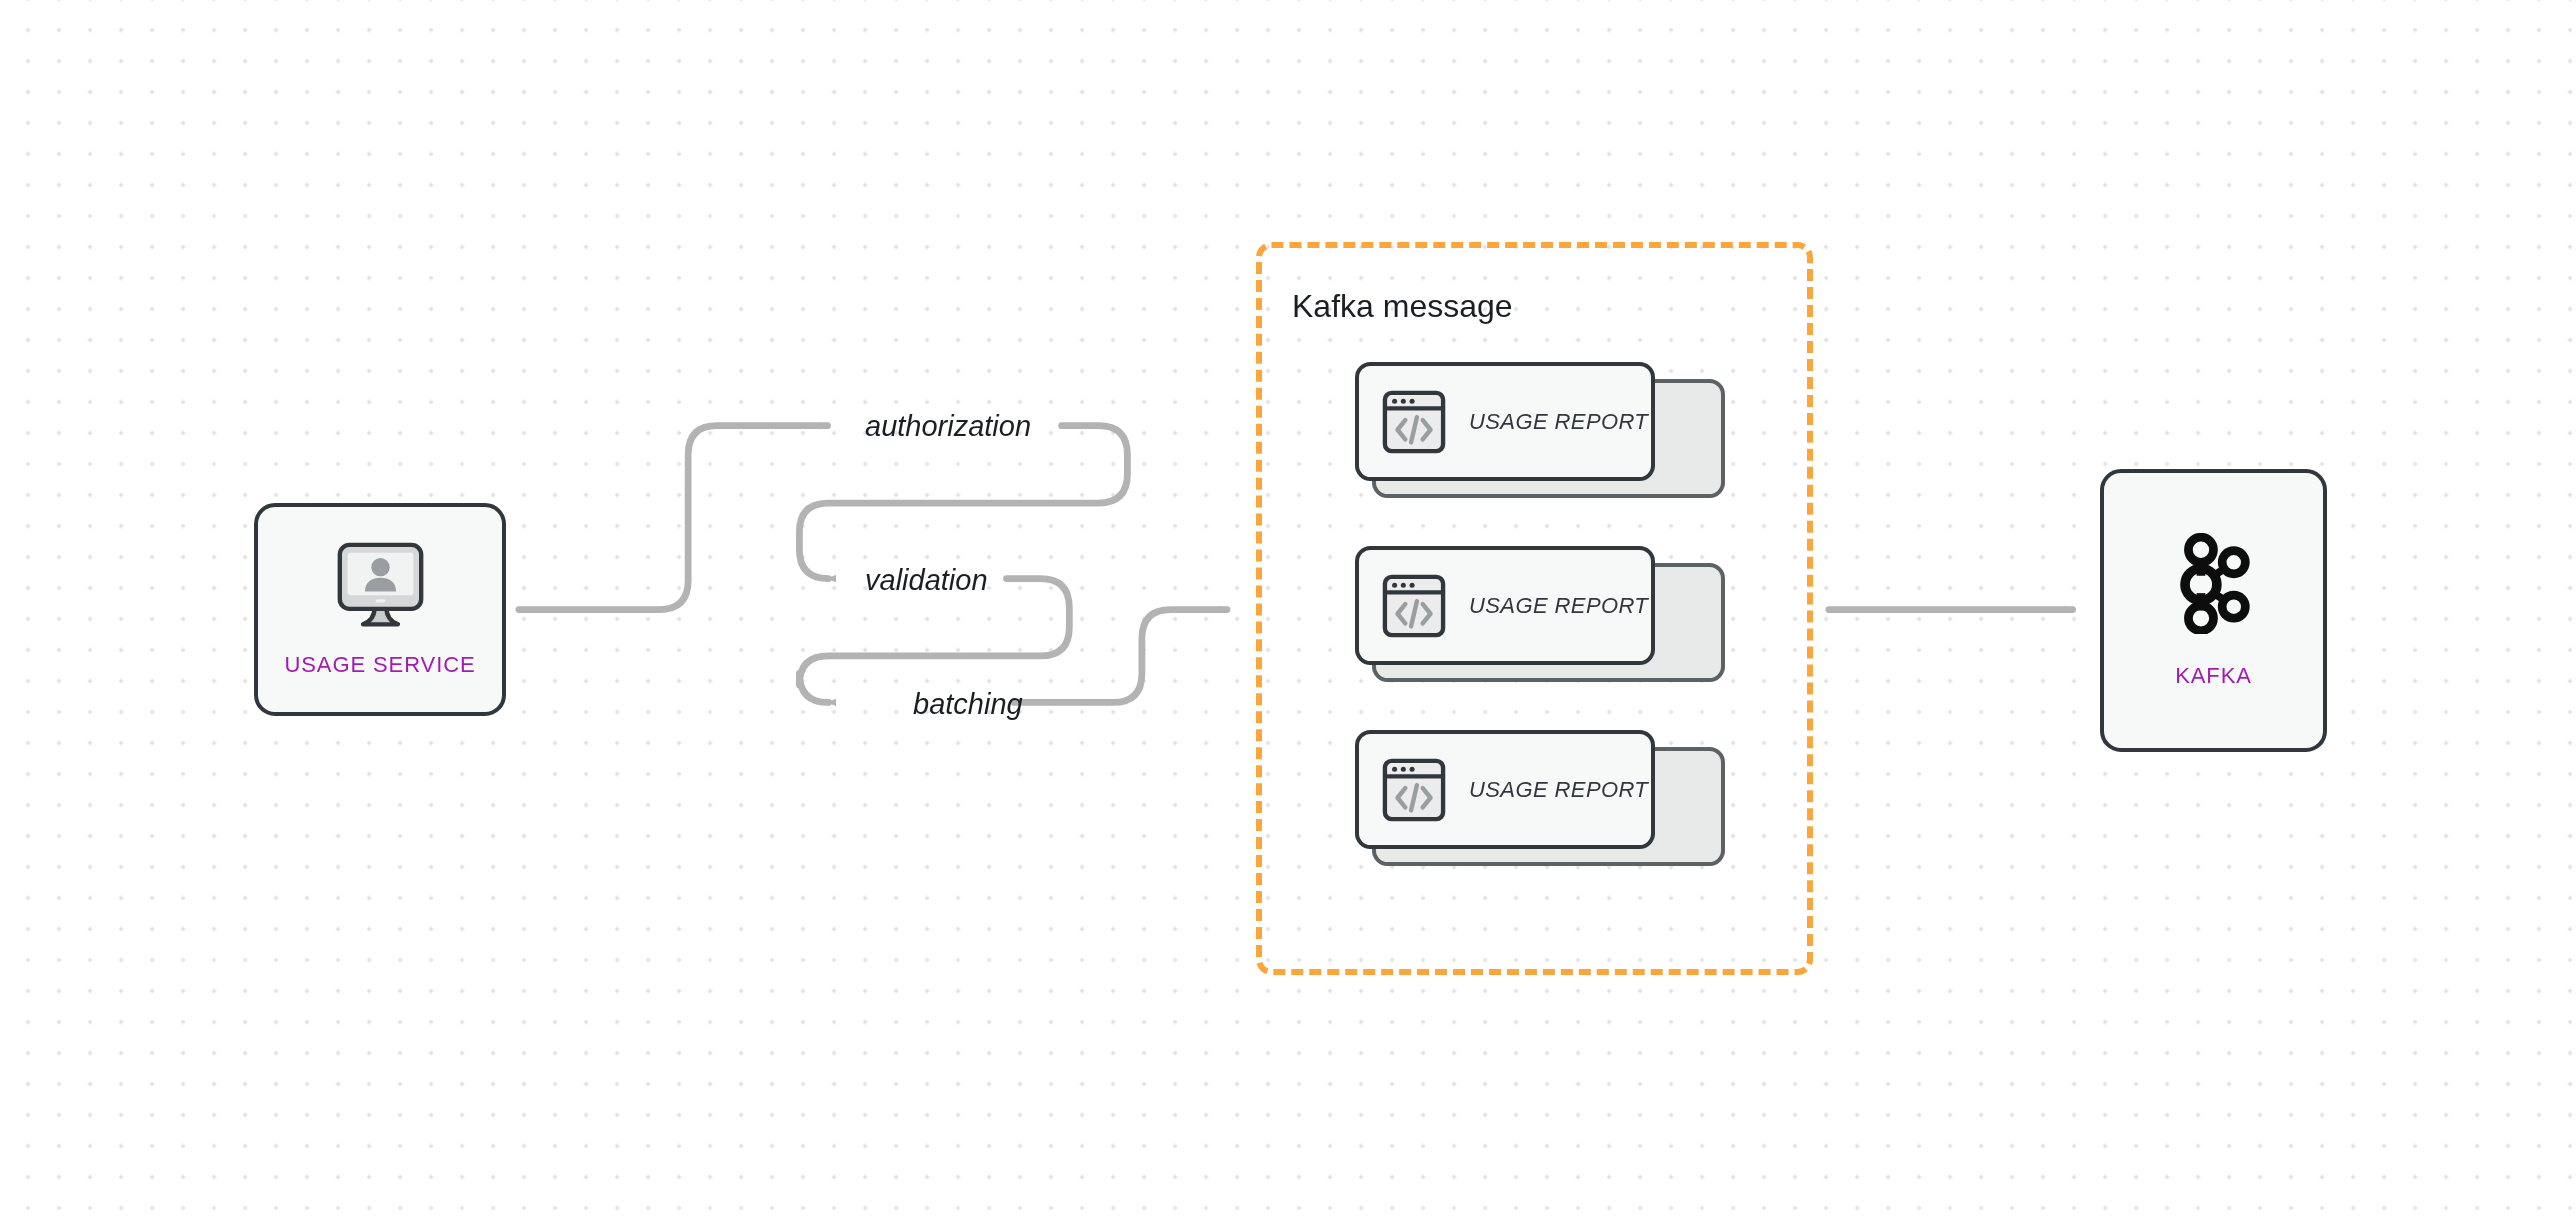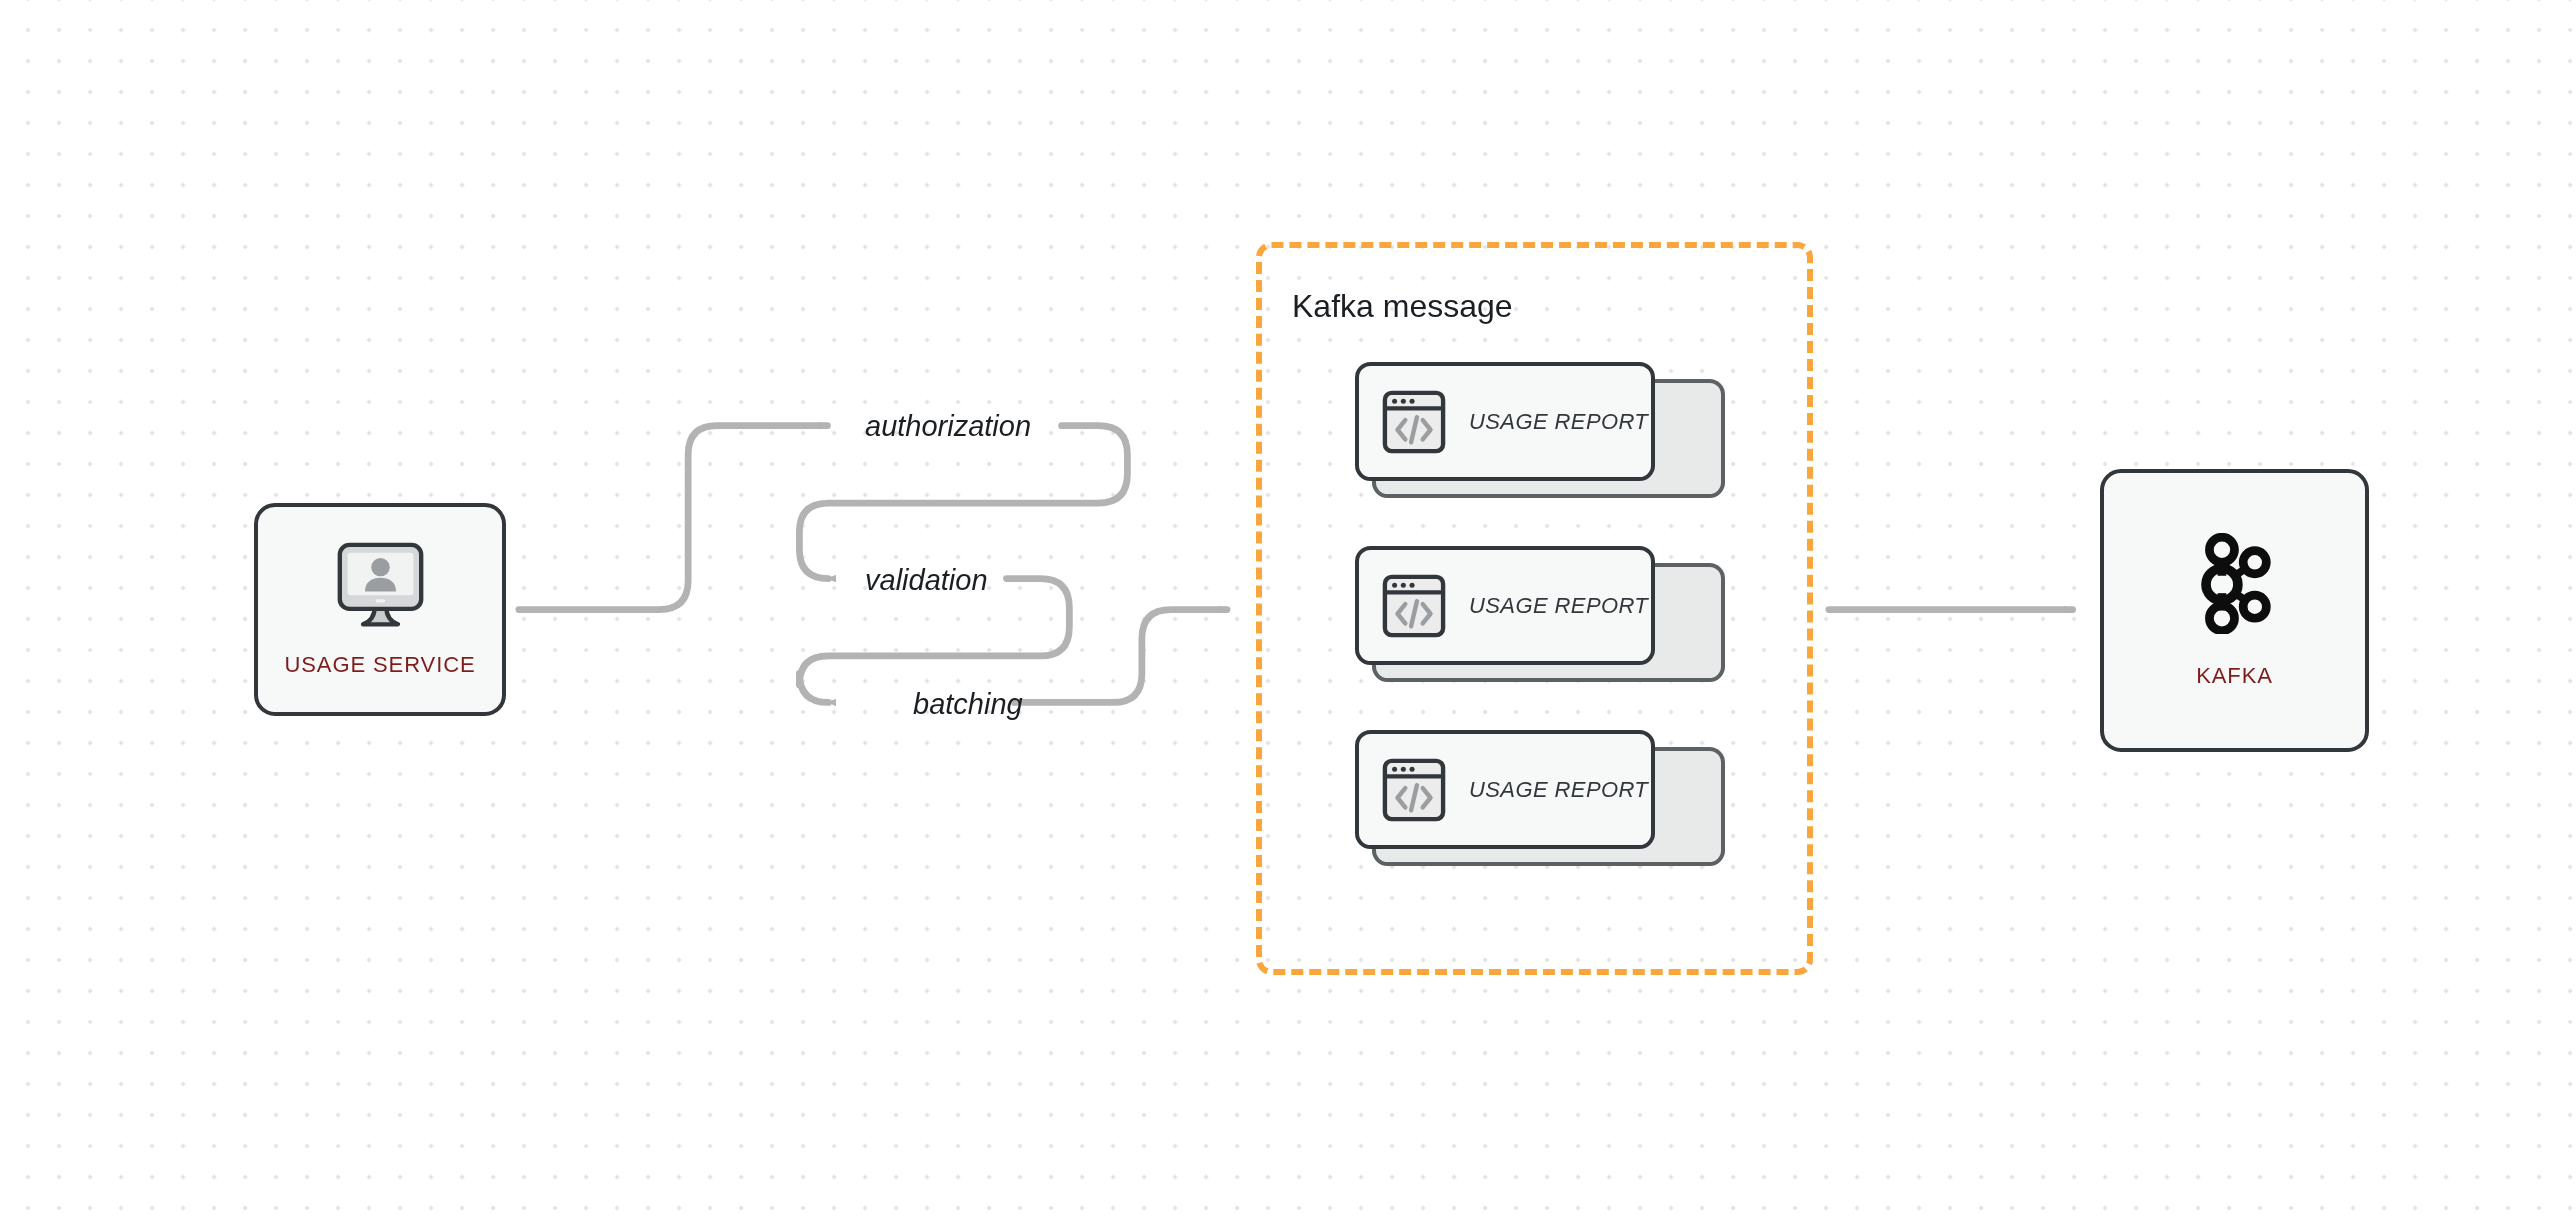--- a/index.html
+++ b/index.html
@@ -44,37 +44,37 @@
     border-radius: 21px;
     display: flex;
     flex-direction: column;
     align-items: center;
     justify-content: center;
   }
 
   .node-label {
     font-size: 22px;
     letter-spacing: 0.9px;
-    color: #7f1d1d;
+    color: #a21caf;
     text-align: center;
     white-space: nowrap;
   }
 
   #node-usage-service {
     left: 254px;
     top: 503px;
     width: 252px;
     height: 213px;
   }
   #node-usage-service .node-label { margin-top: 17.4px; }
 
   #node-kafka {
     left: 2100px;
     top: 469px;
-    width: 269px;
+    width: 227px;
     height: 283px;
   }
   #node-kafka .node-label { margin-top: 25px; }
 
   
   .monitor-icon { display: block; }
 
   
   .step-label {
     position: absolute;

